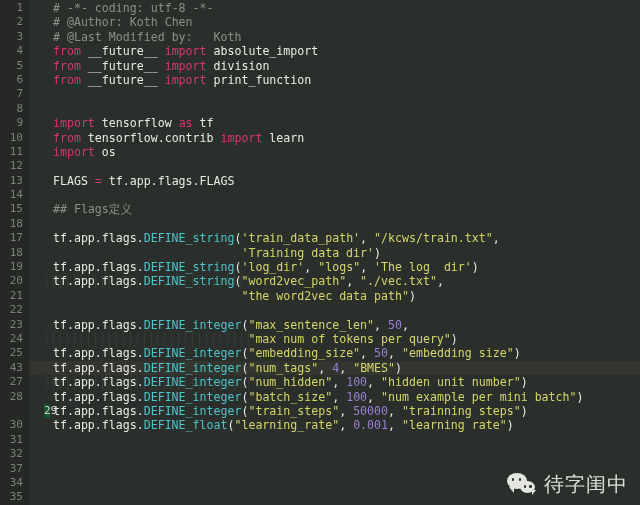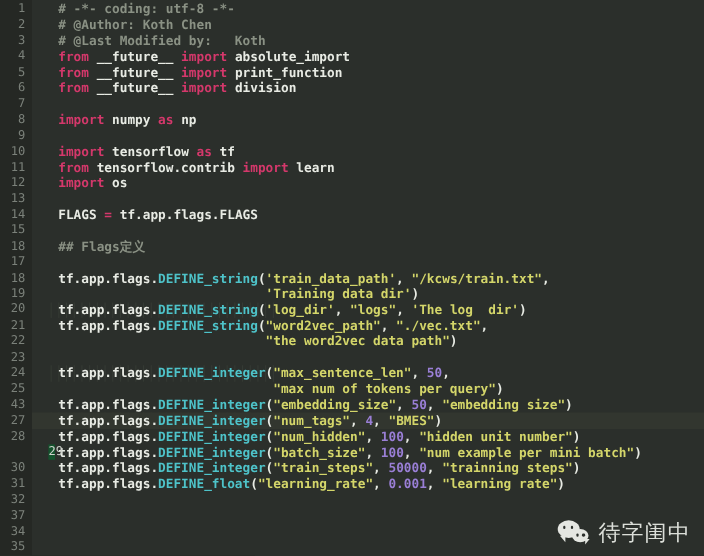--- a/index.html
+++ b/index.html
@@ -31,21 +31,20 @@
     color:#7b817a;
     padding-right:6px;
     white-space:pre;
   }
   .ln.cur { color:#cfd3cc; background:#14532d;margin-left:44px; }
   
   #codewrap {
     flex:1 1 auto; position:relative;
     background:#2b2f2b;
     overflow:hidden;
-    font-weight:bold;
   }
   #code {
     position:relative;
     padding-top:1px;
     z-index:2;
   }
   .cl {
     height:14.4px; line-height:14.4px;
     font-size:11.6px;
     white-space:pre;
@@ -243,24 +242,23 @@
         <div class="guide" style="left: 212.13px; top: 375.4px; height: 14.4px; bottom: auto;"></div>
         <div class="guide" style="left: 219.1px; top: 274.6px; height: 14.4px; bottom: auto;"></div>
         <div class="guide" style="left: 219.1px; top: 332.2px; height: 14.4px; bottom: auto;"></div>
         <div class="guide" style="left: 219.1px; top: 375.4px; height: 14.4px; bottom: auto;"></div>
       </div>
     <div id="code">
         <div class="cl"><span class="op">  </span><span class="c"># -*- coding: utf-8 -*-</span></div>
         <div class="cl"><span class="op">  </span><span class="c"># @Author: Koth Chen</span></div>
         <div class="cl"><span class="op">  </span><span class="c"># @Last Modified by:   Koth</span></div>
         <div class="cl"><span class="op">  </span><span class="k">from</span><span class="n"> __future__ </span><span class="k">import</span><span class="n"> absolute_import</span></div>
+        <div class="cl"><span class="op">  </span><span class="k">from</span><span class="n"> __future__ </span><span class="k">import</span><span class="n"> division</span></div>
         <div class="cl"><span class="op">  </span><span class="k">from</span><span class="n"> __future__ </span><span class="k">import</span><span class="n"> print_function</span></div>
-        <div class="cl"><span class="op">  </span><span class="k">from</span><span class="n"> __future__ </span><span class="k">import</span><span class="n"> division</span></div>
-        <div class="cl">&nbsp;</div>
-        <div class="cl"><span class="op">  </span><span class="k">import</span><span class="n"> numpy </span><span class="k">as</span><span class="n"> np</span></div>
+        <div class="cl">&nbsp;</div>
         <div class="cl">&nbsp;</div>
         <div class="cl"><span class="op">  </span><span class="k">import</span><span class="n"> tensorflow </span><span class="k">as</span><span class="n"> tf</span></div>
         <div class="cl"><span class="op">  </span><span class="k">from</span><span class="n"> tensorflow.contrib </span><span class="k">import</span><span class="n"> learn</span></div>
         <div class="cl"><span class="op">  </span><span class="k">import</span><span class="n"> os</span></div>
         <div class="cl">&nbsp;</div>
         <div class="cl"><span class="op">  </span><span class="n">FLAGS </span><span class="k">=</span><span class="n"> tf.app.flags.FLAGS</span></div>
         <div class="cl">&nbsp;</div>
         <div class="cl"><span class="op">  </span><span class="c">## Flags定义</span></div>
         <div class="cl">&nbsp;</div>
         <div class="cl"><span class="n">  tf.app.flags.</span><span class="f">DEFINE_string</span><span class="op">(</span><span class="s">'train_data_path'</span><span class="op">, </span><span class="s">"/kcws/train.txt"</span><span class="op">,</span></div>

